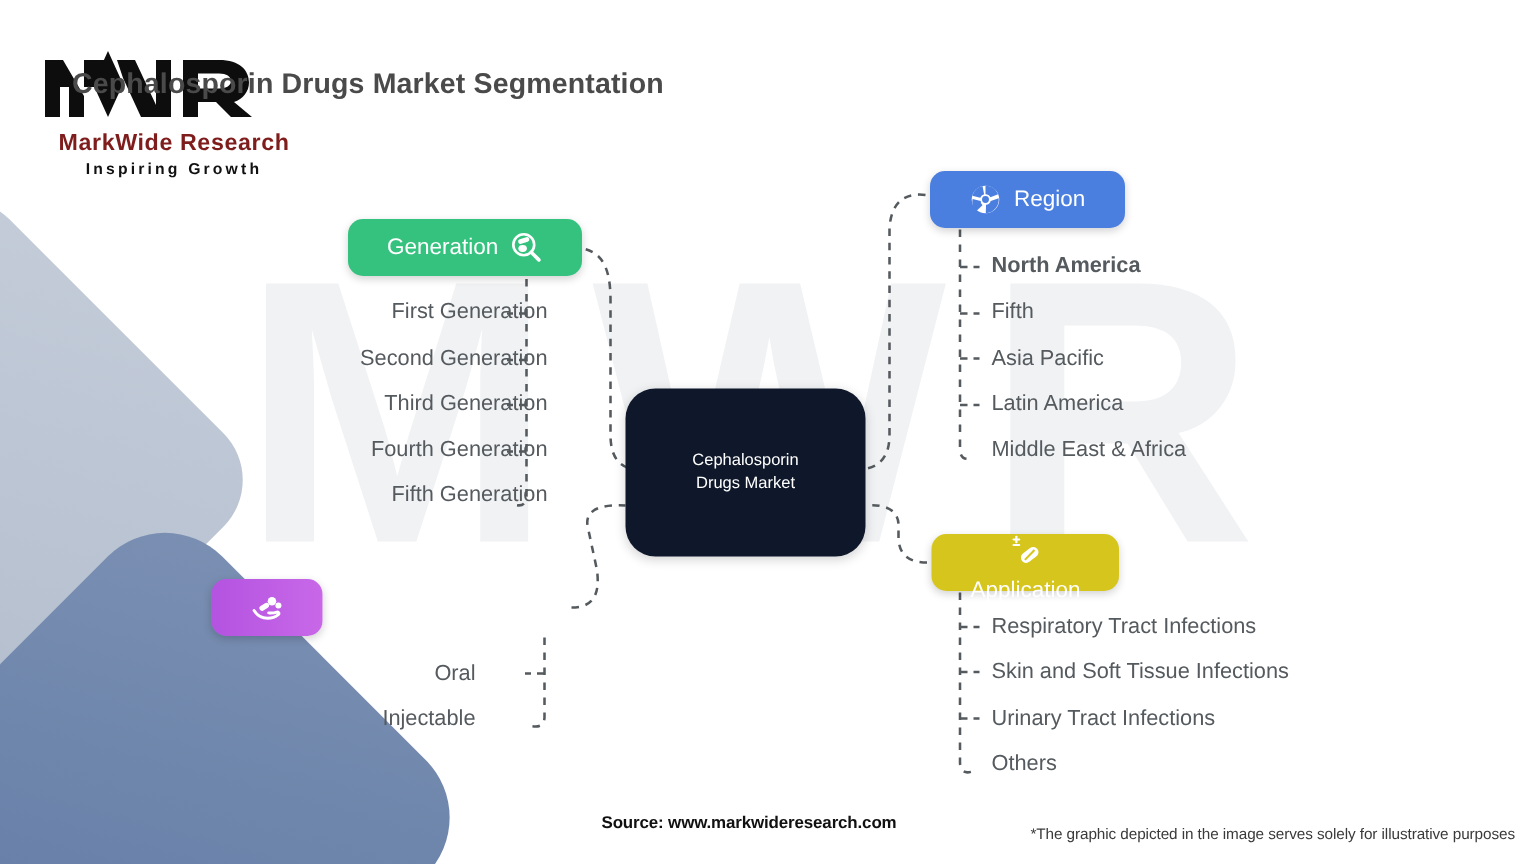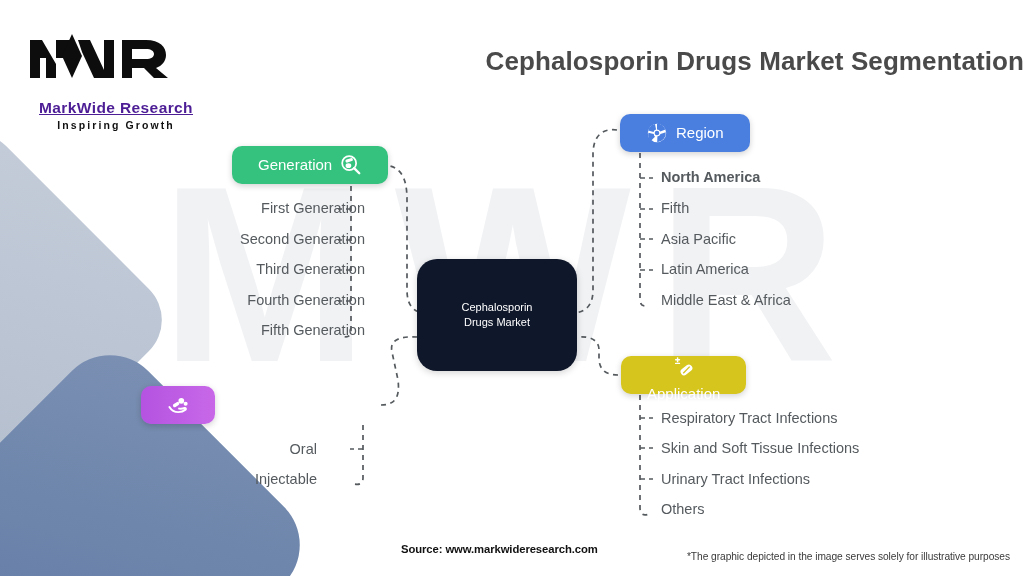--- a/index.html
+++ b/index.html
@@ -30,33 +30,32 @@
     font-weight:700;letter-spacing:26px;
     color:#f1f2f4;
     font-family:"Liberation Sans","DejaVu Sans",sans-serif;
     pointer-events:none;user-select:none;
   }
 
   
   .logo{position:absolute;left:26px;top:30px;width:180px;text-align:center;}
   .logo-mark{display:block;}
   .logo-name{
-    font-size:15.5px;font-weight:700;color:#4c1d95;letter-spacing:.4px;
-    margin-top:17px;
-    text-decoration:underline;
+    font-size:15.5px;font-weight:700;color:#7f1d1d;letter-spacing:.4px;
+    margin-top:5px;
   }
   .logo-tag{
     font-size:10.5px;font-weight:700;color:#111;letter-spacing:2.1px;
     margin-top:2px;
   }
 
   
   .title{
-    position:absolute;left:0;right:0;top:46px;text-align:right;
-    font-size:26px;font-weight:700;color:#4a4a4a;letter-spacing:.1px;
+    position:absolute;left:0;right:0;top:46px;text-align:left;
+    font-size:19px;font-weight:700;color:#4a4a4a;letter-spacing:.1px;padding-left:48px;
   }
 
   
   .center-node{
     position:absolute;left:417px;top:259px;width:160px;height:112px;
     background:#0f172a;border-radius:20px;
     display:flex;align-items:center;justify-content:center;
     color:#ffffff;font-size:11px;line-height:1.38;text-align:center;
     box-shadow:0 2px 7px rgba(0,0,0,.17);
   }

